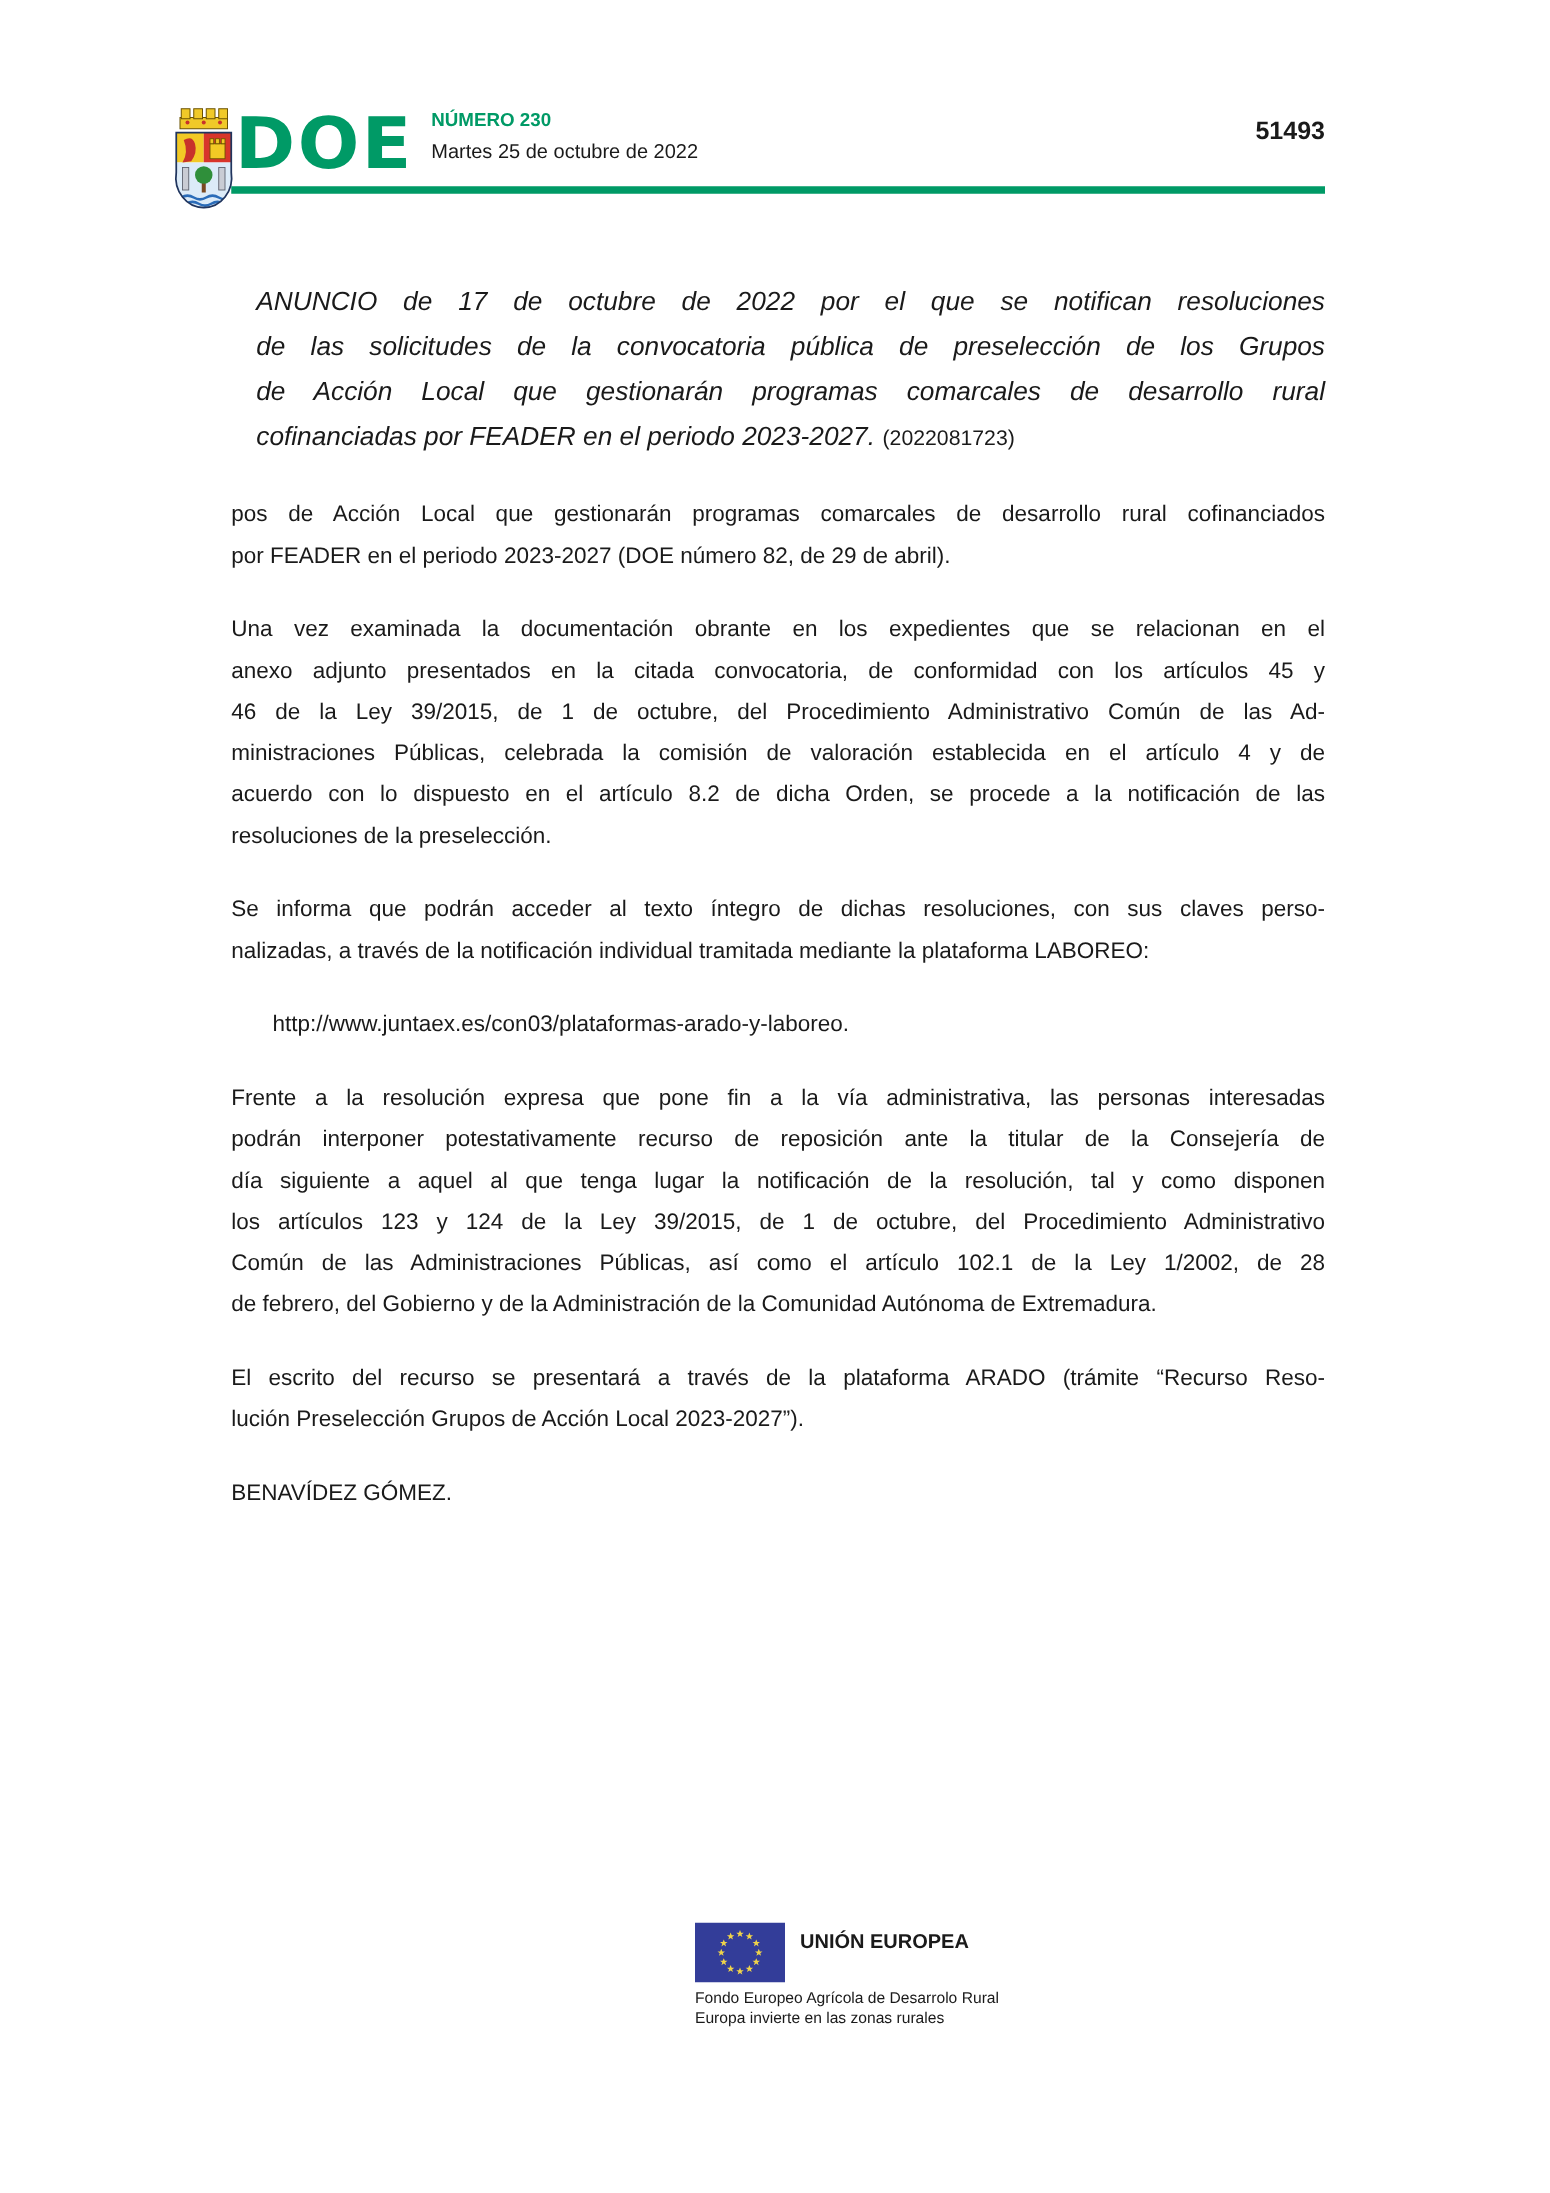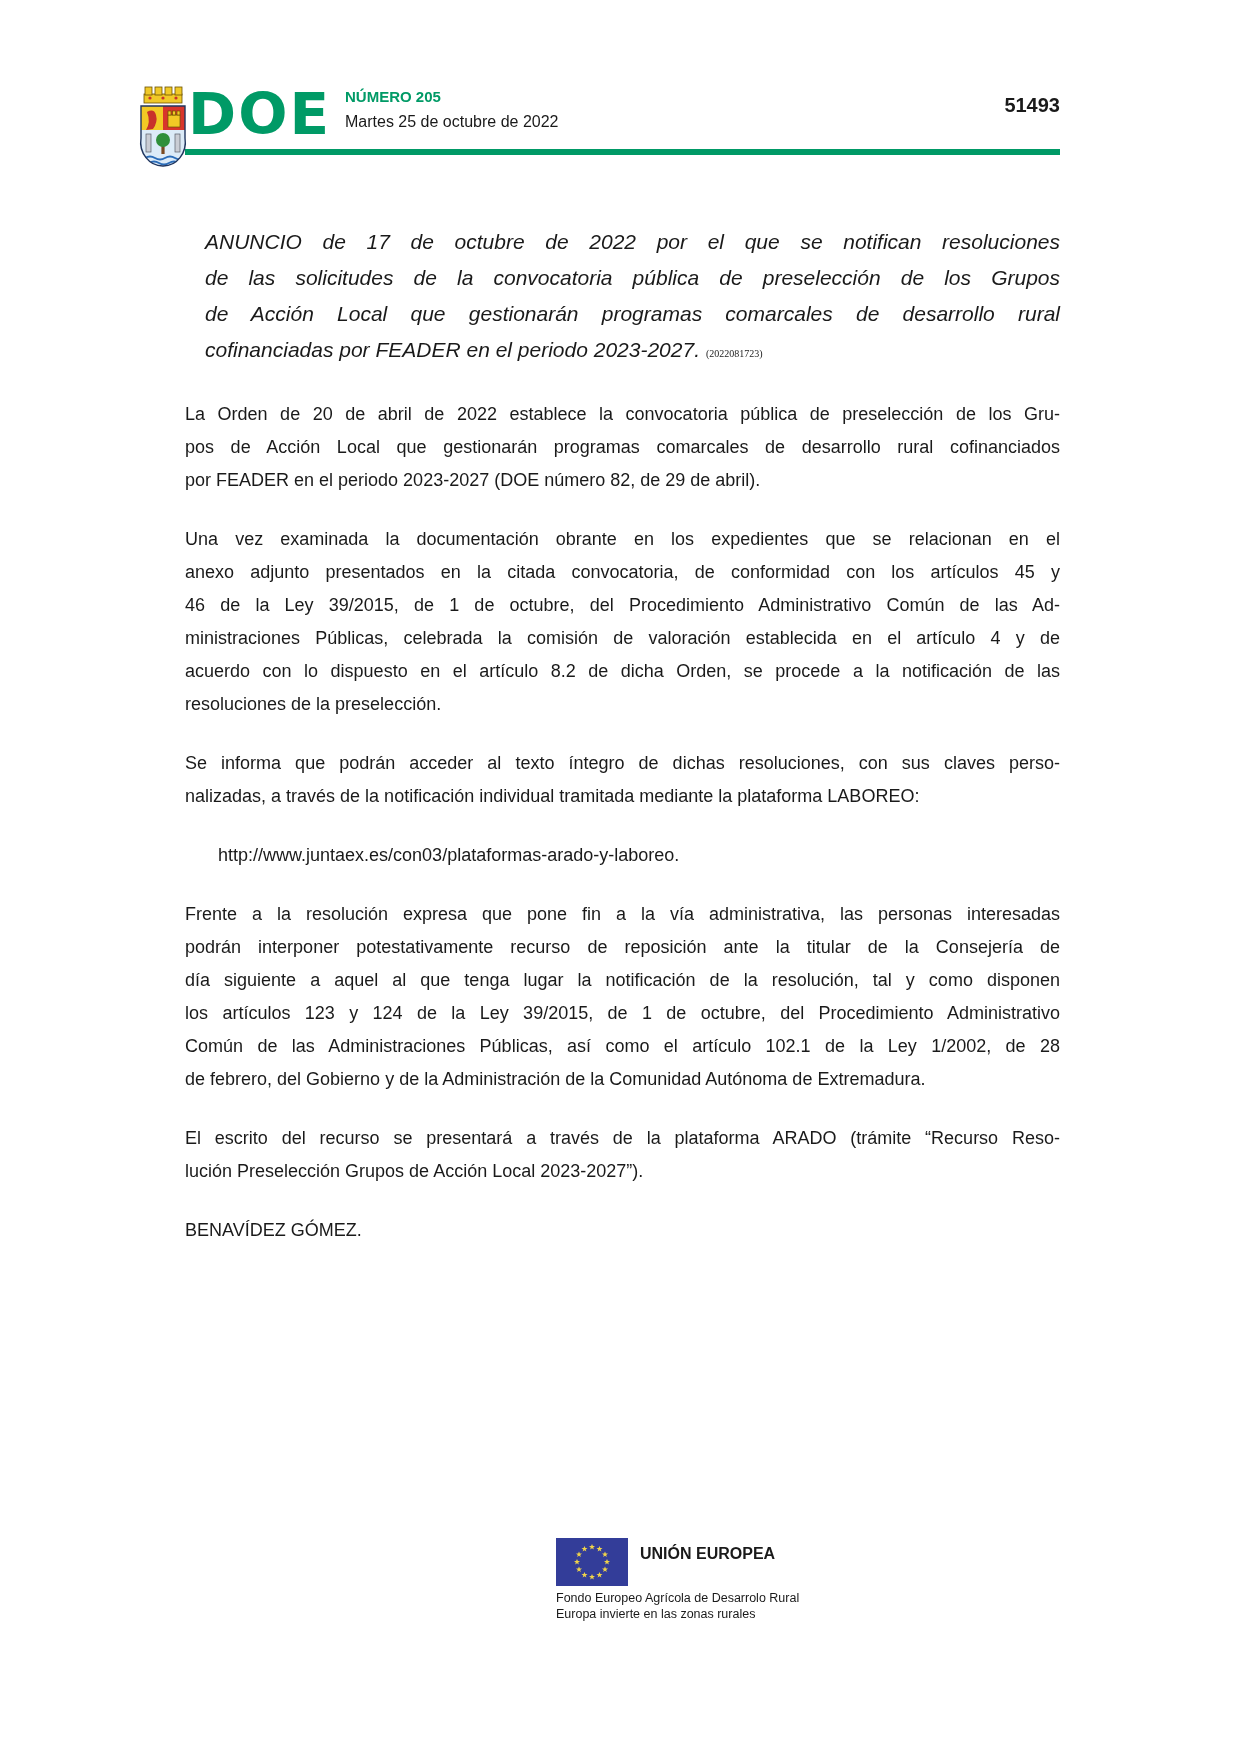--- a/index.html
+++ b/index.html
@@ -16,21 +16,21 @@
   }
   .issue-number { position:absolute; left:345px; top:88px; color:#009a66; font-weight:bold; font-size:15px; }
   .issue-date   { position:absolute; left:345px; top:113px; font-size:16px; color:#1a1a1a; }
   .page-number  { position:absolute; top:94px; right:180px; font-size:20px; font-weight:bold; }
   .header-rule  { position:absolute; left:185px; top:149px; width:875px; height:6px; background:#009a66; }
   
   .main { position:absolute; left:185px; top:224px; width:875px; }
   .title { font-style:italic; font-size:21px; line-height:36px;margin-left:20px; }
   .tline { text-align:justify; text-align-last:justify; }
   .tline.tlast { text-align-last:left; }
-  .ref { font-style:normal; font-size:10px; margin-left:6px;font-family:Liberation Serif, serif; }
+  .ref { font-style:normal; font-size:17px; margin-left:6px; }
   .para { margin-top:26px; font-size:18px; line-height:33px; }
   .line { text-align:justify; text-align-last:justify; }
   .line.last { text-align-last:left; }
   .link-line { margin-top:26px; padding-left:33px; font-size:18px; line-height:33px; }
   
   .eu-flag  { position:absolute; left:556px; top:1538px; width:72px; height:48px; }
   .eu-label { position:absolute; left:640px; top:1545px; font-weight:bold; font-size:16px; }
   .fund { position:absolute; left:556px; top:1590px; font-size:12.5px; line-height:16px; color:#1a1a1a; }
 </style>
 </head>
@@ -72,35 +72,34 @@
       <rect x="24.4" y="60" width="3.2" height="10" fill="#7a4a21"></rect>
       <circle cx="26" cy="56" r="7" fill="#2f8f3a"></circle>
 
       <path d="M8 74 q5 -3 10 0 t10 0 t10 0 t10 0" fill="none" stroke="#2b6cb8" stroke-width="2"></path>
       <path d="M12 79 q5 -3 10 0 t10 0 t10 0" fill="none" stroke="#2b6cb8" stroke-width="2"></path>
     </g>
     <path d="M4 22 h44 v32 a22 24 0 0 1 -22 28 a22 24 0 0 1 -22 -28 z" fill="none" stroke="#20355e" stroke-width="1.4"></path>
   </svg>
 
   <div class="doe-logo">DOE</div>
-  <div class="issue-number">NÚMERO 205</div>
+  <div class="issue-number">NÚMERO 230</div>
   <div class="issue-date">Martes 25 de octubre de 2022</div>
   <div class="page-number">51493</div>
   <div class="header-rule"></div>
 
   <div class="main">
     <div class="title">
       <div class="tline">ANUNCIO de 17 de octubre de 2022 por el que se notifican resoluciones</div>
       <div class="tline">de las solicitudes de la convocatoria pública de preselección de los Grupos</div>
       <div class="tline">de Acción Local que gestionarán programas comarcales de desarrollo rural</div>
       <div class="tline tlast"><span>cofinanciadas por FEADER en el periodo 2023-2027.</span><span class="ref">(2022081723)</span></div>
     </div>
     <div>
         <div class="para">
-          <div class="line">La Orden de 20 de abril de 2022 establece la convocatoria pública de preselección de los Gru-</div>
           <div class="line">pos de Acción Local que gestionarán programas comarcales de desarrollo rural cofinanciados</div>
           <div class="line last">por FEADER en el periodo 2023-2027 (DOE número 82, de 29 de abril).</div>
         </div>
         <div class="para">
           <div class="line">Una vez examinada la documentación obrante en los expedientes que se relacionan en el</div>
           <div class="line">anexo adjunto presentados en la citada convocatoria, de conformidad con los artículos 45 y</div>
           <div class="line">46 de la Ley 39/2015, de 1 de octubre, del Procedimiento Administrativo Común de las Ad-</div>
           <div class="line">ministraciones Públicas, celebrada la comisión de valoración establecida en el artículo 4 y de</div>
           <div class="line">acuerdo con lo dispuesto en el artículo 8.2 de dicha Orden, se procede a la notificación de las</div>
           <div class="line last">resoluciones de la preselección.</div>

